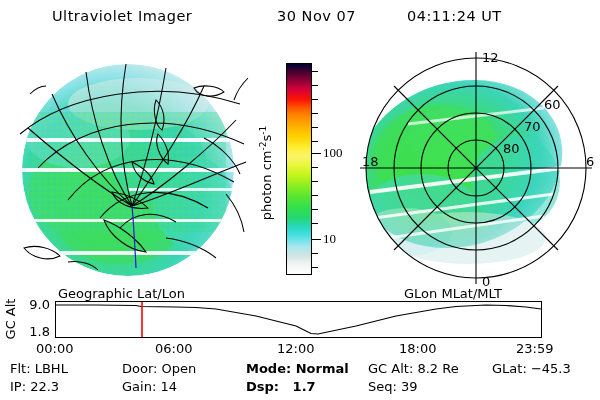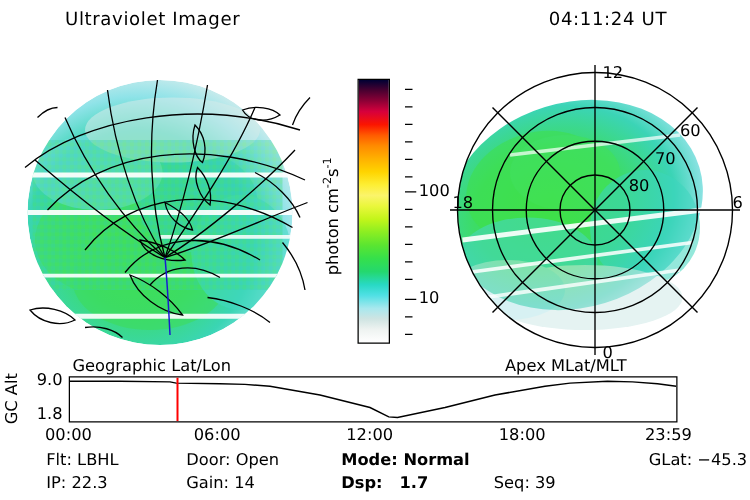--- a/index.html
+++ b/index.html
@@ -7,21 +7,21 @@
        font-family:"DejaVu Sans","Liberation Sans",sans-serif;color:#000;}
   #root{position:relative;width:600px;height:400px;}
   .abs{position:absolute;}
   .txt{white-space:pre;font-size:13px;letter-spacing:0.5px;}
 
   
   #header{top:8px;left:0;width:482px;height:24px;}
   #header .txt{position:absolute;top:0;font-size:14.5px;}
   #hdr-title{left:52px;}
   #hdr-date{left:277px;}
-  #hdr-time{left:407px;margin-left:32px;}
+  #hdr-time{left:407px;}
 
   
   #geo-panel{left:8px;top:42px;width:258px;height:252px;}
   #mlt-panel{left:348px;top:42px;width:256px;height:252px;text-decoration:underline;}
 
   svg{display:block;}
 
   
   #cbar-wrap{left:270px;top:58px;width:62px;height:230px;}
   #cbar-box{position:absolute;left:16px;top:5px;width:26px;height:212px;
@@ -43,21 +43,21 @@
               #fdef35 60%,
               #ffd400 65%,
               #ffb100 70%,
               #ff8a00 75%,
               #ff5a00 79%,
               #fb1500 83%,
               #d6003c 88%,
               #8e0036 92%,
               #4a0030 96%,
               #000033 100%);}
-  #cbar-axis{position:absolute;left:54px;top:5px;width:20px;height:212px;}
+  #cbar-axis{position:absolute;left:42px;top:5px;width:20px;height:212px;font-family:Liberation Serif, serif;}
   .cb-tick{position:absolute;left:0;width:6px;height:1px;background:#000;}
   .cb-ltick{position:absolute;left:0;width:9px;height:1px;background:#000;}
   .cb-lab{position:absolute;left:11px;font-size:13px;transform:translateY(-50%);}
   #cbar-title{position:absolute;left:-4px;top:50%;transform:translate(-50%,-50%) rotate(-90deg);
               transform-origin:center center;font-size:13px;white-space:nowrap;}
   #cbar-title sup{font-size:9px;vertical-align:super;}
 
   
   #alt-wrap{left:0;top:293px;width:600px;height:62px;padding-left:32px;}
   #alt-ylabel{position:absolute;left:2px;top:4px;width:16px;height:44px;}
@@ -67,31 +67,32 @@
   #alt-yticks .t{position:absolute;right:2px;font-size:13px;}
   #alt-plot{position:absolute;left:55px;top:8px;width:487px;height:37px;
             border:1px solid #000;box-sizing:border-box;}
   #alt-xticks{position:absolute;left:0;top:48px;width:600px;height:16px;}
   #alt-xticks .t{position:absolute;font-size:13px;}
   #cap-geo{position:absolute;left:58px;top:-7px;font-size:13px;}
   #cap-mlt{position:absolute;left:404px;top:-7px;font-size:13px;}
 
   
   #status{left:0;top:361px;width:600px;height:38px;}
-  #status .cell{position:absolute;font-size:13px;white-space:pre;margin-left:27px;}
+  #status .cell{position:absolute;font-size:13px;white-space:pre;}
   .row1{top:0;} .row2{top:18px;}
   .c1{left:10px;} .c2{left:122px;} .c3{left:246px;font-weight:bold;} .c4{left:368px;} .c5{left:492px;}
 </style>
 </head>
 <body>
 
 <div id="root">
 
   <div class="abs" id="header">
     <div class="txt" id="hdr-title">Ultraviolet Imager</div>
+    <div class="txt" id="hdr-date">30 Nov 07</div>
     <div class="txt" id="hdr-time">04:11:24 UT</div>
   </div>
 
   <div class="abs" id="geo-panel">
     <svg width="258" height="252" viewBox="0 0 258 252">
       <defs>
         <clipPath id="discClip">
             <circle cx="120" cy="128" r="106"></circle>
           </clipPath>
         <clipPath id="frameClip">
@@ -246,21 +247,21 @@
         <text x="14" y="124">18</text>
         <text x="196" y="67">60</text>
         <text x="176" y="89">70</text>
         <text x="155" y="111">80</text>
       </g>
     </svg>
   </div>
 
   <div class="abs" id="alt-wrap">
     <div id="cap-geo">Geographic Lat/Lon</div>
-    <div id="cap-mlt">Apex MLat/MLT</div>
+    <div id="cap-mlt">GLon MLat/MLT</div>
 
     <div id="alt-ylabel">
       <span>GC Alt</span>
     </div>
     <div id="alt-yticks">
       <div class="t" style="top:0px;">9.0</div>
       <div class="t" style="top:27px;">1.8</div>
     </div>
 
     <div id="alt-plot">
@@ -279,17 +280,18 @@
     </div>
   </div>
 
   <div class="abs" id="status">
     <div class="cell row1 c1">Flt: LBHL</div>
     <div class="cell row2 c1">IP: 22.3</div>
     <div class="cell row1 c2">Door: Open</div>
     <div class="cell row2 c2">Gain: 14</div>
     <div class="cell row1 c3">Mode: Normal</div>
     <div class="cell row2 c3">Dsp:   1.7</div>
+    <div class="cell row1 c4">GC Alt: 8.2 Re</div>
     <div class="cell row2 c4">Seq: 39</div>
     <div class="cell row1 c5">GLat: −45.3</div>
   </div>
 
 </div>
 
 </body></html>

